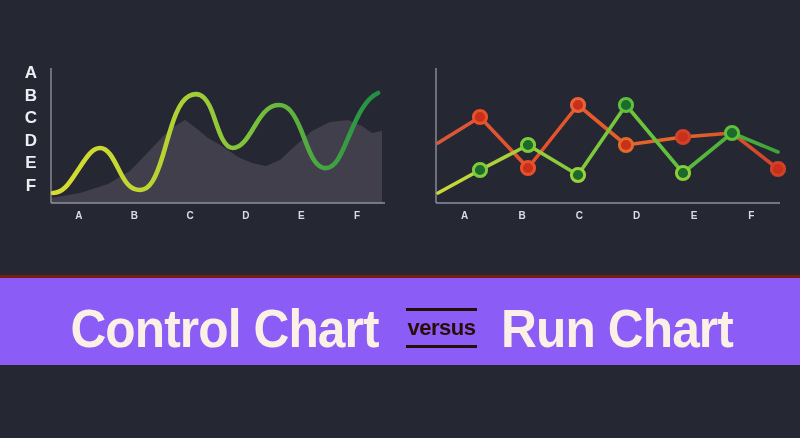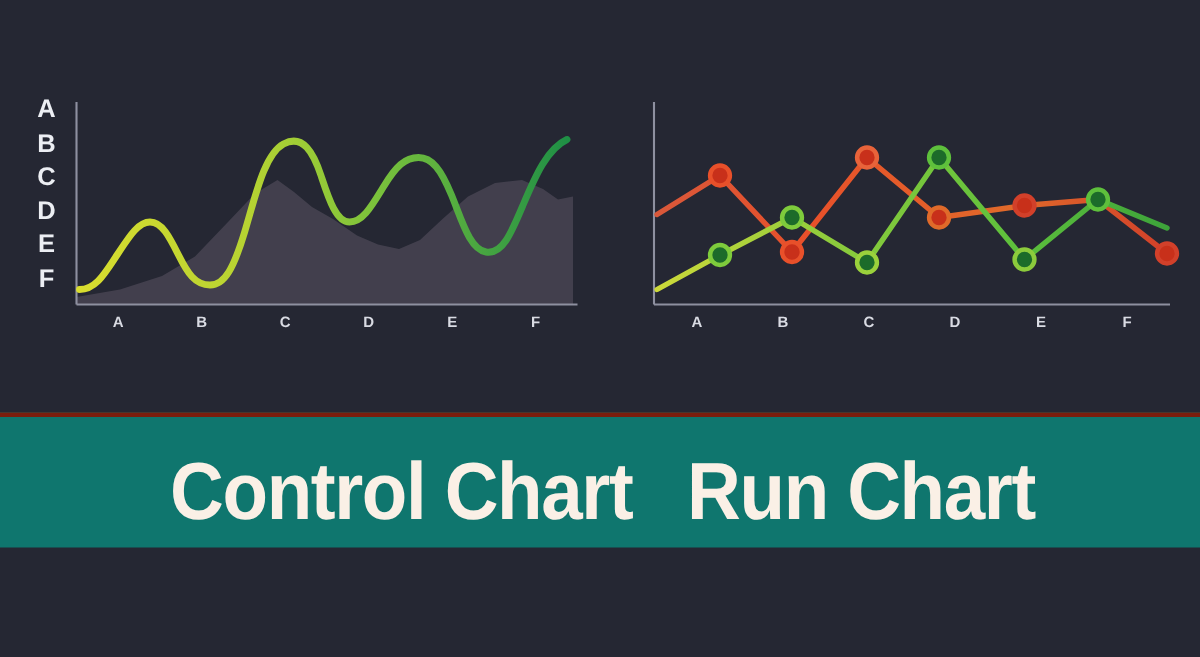--- a/index.html
+++ b/index.html
@@ -74,21 +74,21 @@
     left: 0; top: 0;
   }
 
   
   .banner {
     position: absolute;
     left: 0;
     top: 275px;
     width: 800px;
     height: 105px;
-    background: #0f766e;
+    background: #8b5cf6;
     border-top: 3px solid #7a1d0d;
     border-bottom: 3px solid #7a1d0d;
     box-sizing: border-box;
     display: flex;
     align-items: center;
     justify-content: center;
     overflow: hidden;
     text-align: center;
   }
   .banner-inner {
@@ -259,18 +259,19 @@
         <span style="width:57.33px">D</span>
         <span style="width:57.33px">E</span>
         <span style="width:57.33px">F</span>
       </div>
     </div>
   </div>
 
   <div class="banner">
     <div class="banner-inner">
       <span class="banner-word">Control Chart</span>
+      <span class="banner-versus">versus</span>
       <span class="banner-word">Run Chart</span>
     </div>
   </div>
 
   <div class="bottom-fill"></div>
 </div>
 
 </body></html>

